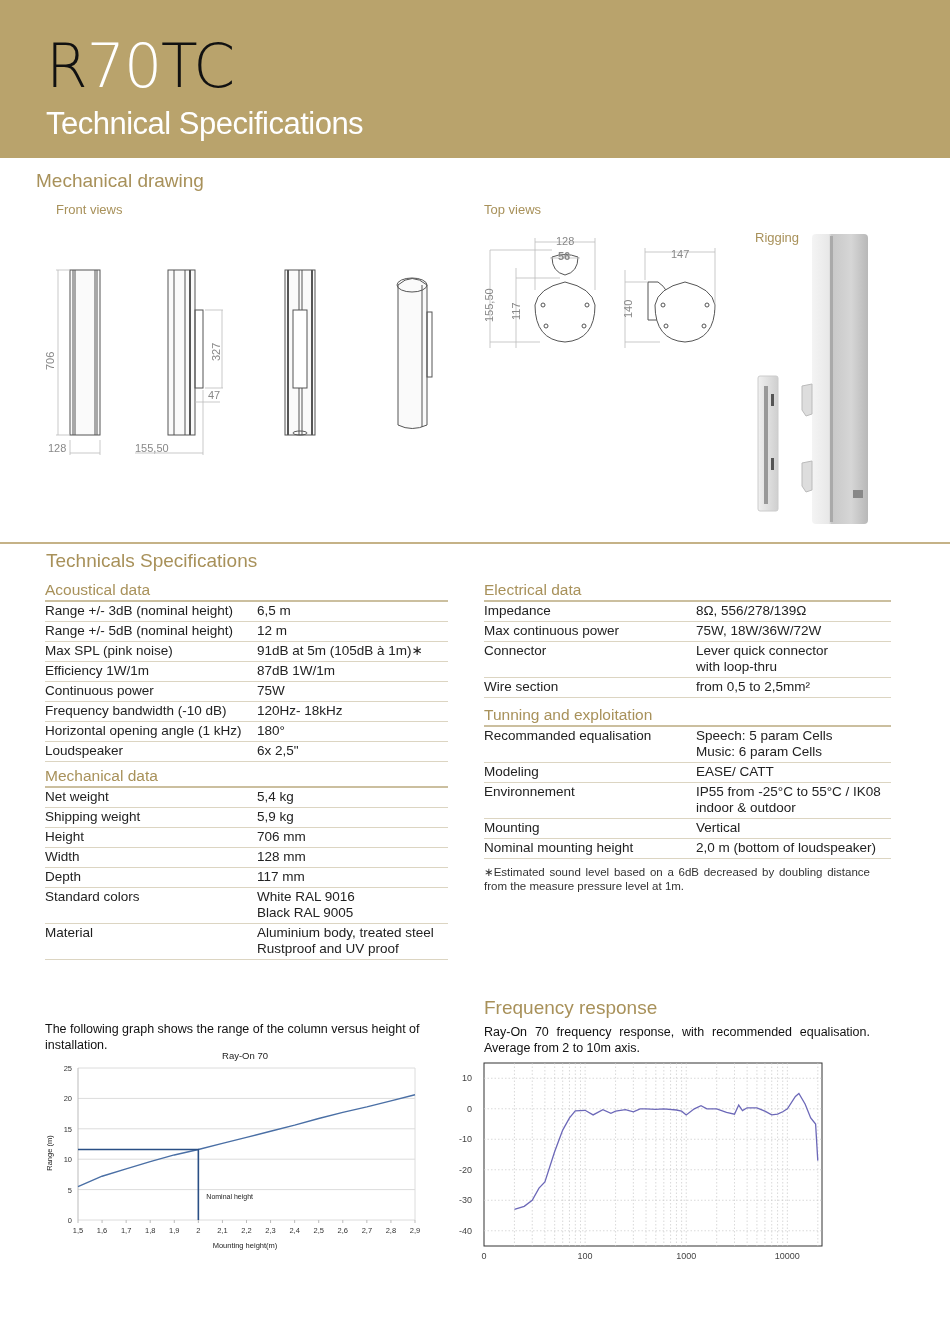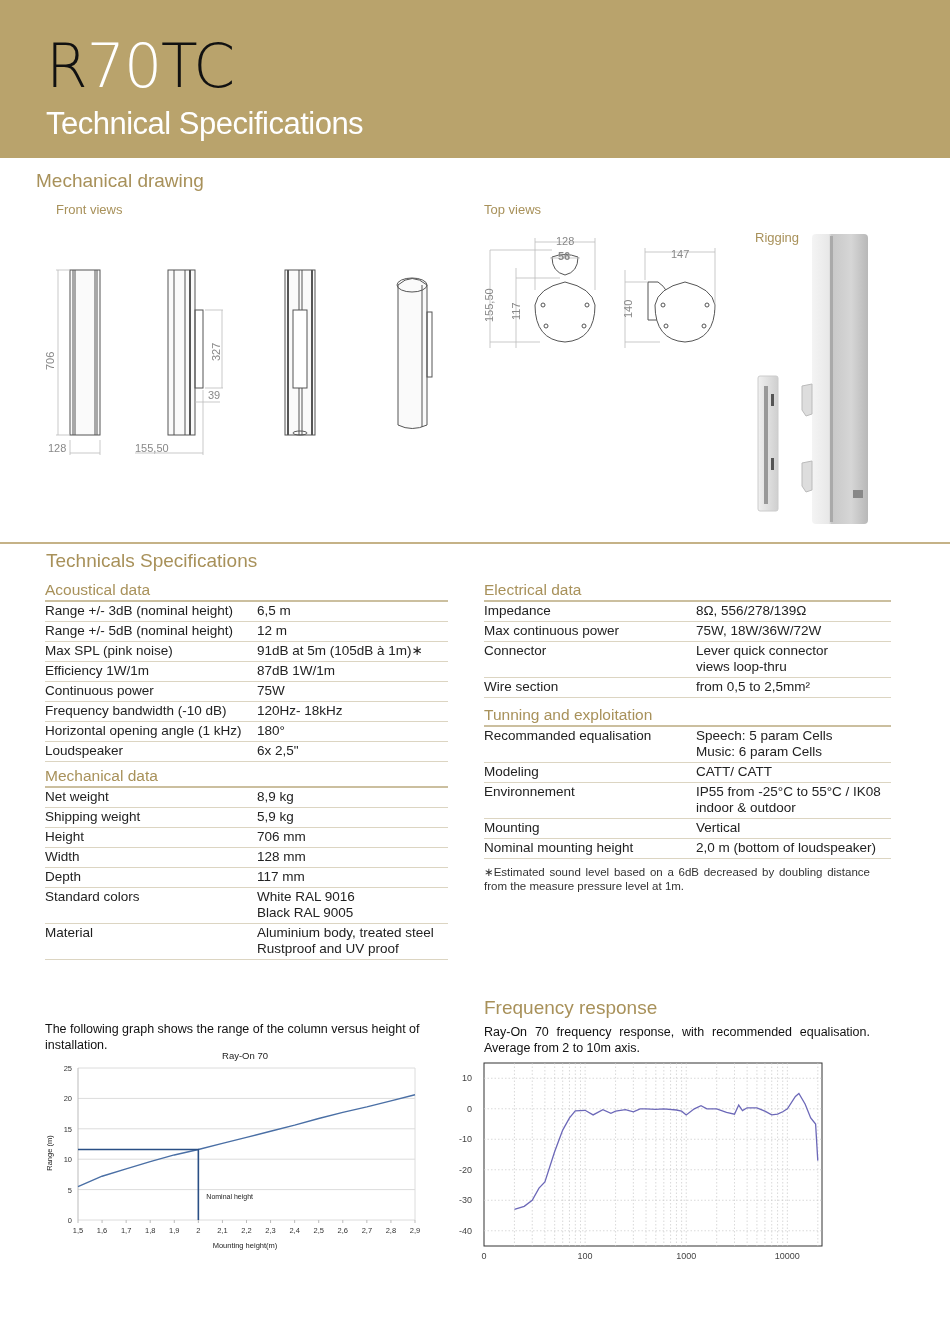--- a/index.html
+++ b/index.html
@@ -81,21 +81,21 @@
     <line x1="175" y1="60" x2="193" y2="60"></line>
       <line x1="175" y1="138" x2="193" y2="138"></line>
       <line x1="192" y1="60" x2="192" y2="138"></line>
     <line x1="165" y1="152" x2="190" y2="152"></line>
   </g>
 </svg>
 <div class="dim rot" style="left:44px; top:370px;">706</div>
 <div class="dim" style="left:48px; top:442px;">128</div>
 <div class="dim" style="left:135px; top:442px;">155,50</div>
 <div class="dim rot" style="left:210px; top:361px;">327</div>
-<div class="dim" style="left:208px; top:389px;">39</div>
+<div class="dim" style="left:208px; top:389px;">47</div>
 
 <svg class="drawing" style="left:480px; top:230px;" width="260" height="130" viewBox="0 0 260 130">
   <g stroke="#555" fill="#fff" stroke-width="1">
     <path d="M72 27 Q85 22 98 27 Q98 42 85 45 Q72 42 72 27 Z"></path>
     <path d="M55 75 Q58 58 85 52 Q112 58 115 75 Q115 110 85 112 Q55 110 55 75 Z"></path>
     <circle cx="63" cy="75" r="2"></circle>
       <circle cx="107" cy="75" r="2"></circle>
     <circle cx="66" cy="96" r="2"></circle>
       <circle cx="104" cy="96" r="2"></circle>
     <path d="M168 52 L178 52 Q190 60 188 72 L178 90 L168 90 Z"></path>
@@ -195,21 +195,21 @@
         <td>6x 2,5"</td>
       </tr>
   </tbody>
 </table>
 
 <table class="spec" style="left:45px; top:767px; width:403px;">
   <caption>Mechanical data</caption>
   <tbody>
     <tr>
         <td class="k" style="width:212px">Net weight</td>
-        <td>8,9 kg</td>
+        <td>5,4 kg</td>
       </tr>
     <tr>
         <td class="k">Shipping weight</td>
         <td>5,9 kg</td>
       </tr>
     <tr>
         <td class="k">Height</td>
         <td>706 mm</td>
       </tr>
     <tr>
@@ -245,21 +245,21 @@
         <td>8Ω, 556/278/139Ω</td>
       </tr>
     <tr>
         <td class="k">Max continuous power</td>
         <td>75W, 18W/36W/72W</td>
       </tr>
     <tr>
         <td class="k">Connector</td>
         <td>
           <div>Lever quick connector</div>
-          <div>views loop-thru</div>
+          <div>with loop-thru</div>
         </td>
       </tr>
     <tr>
         <td class="k">Wire section</td>
         <td>from 0,5 to 2,5mm²</td>
       </tr>
   </tbody>
 </table>
 
 <table class="spec" style="left:484px; top:706px; width:407px;">
@@ -267,21 +267,21 @@
   <tbody>
     <tr>
         <td class="k" style="width:212px">Recommanded equalisation</td>
         <td>
           <div>Speech: 5 param Cells</div>
           <div>Music: 6 param Cells</div>
         </td>
       </tr>
     <tr>
         <td class="k">Modeling</td>
-        <td>CATT/ CATT</td>
+        <td>EASE/ CATT</td>
       </tr>
     <tr>
         <td class="k">Environnement</td>
         <td>
           <div>IP55 from -25°C to 55°C / IK08</div>
           <div>indoor &amp; outdoor</div>
         </td>
       </tr>
     <tr>
         <td class="k">Mounting</td>

